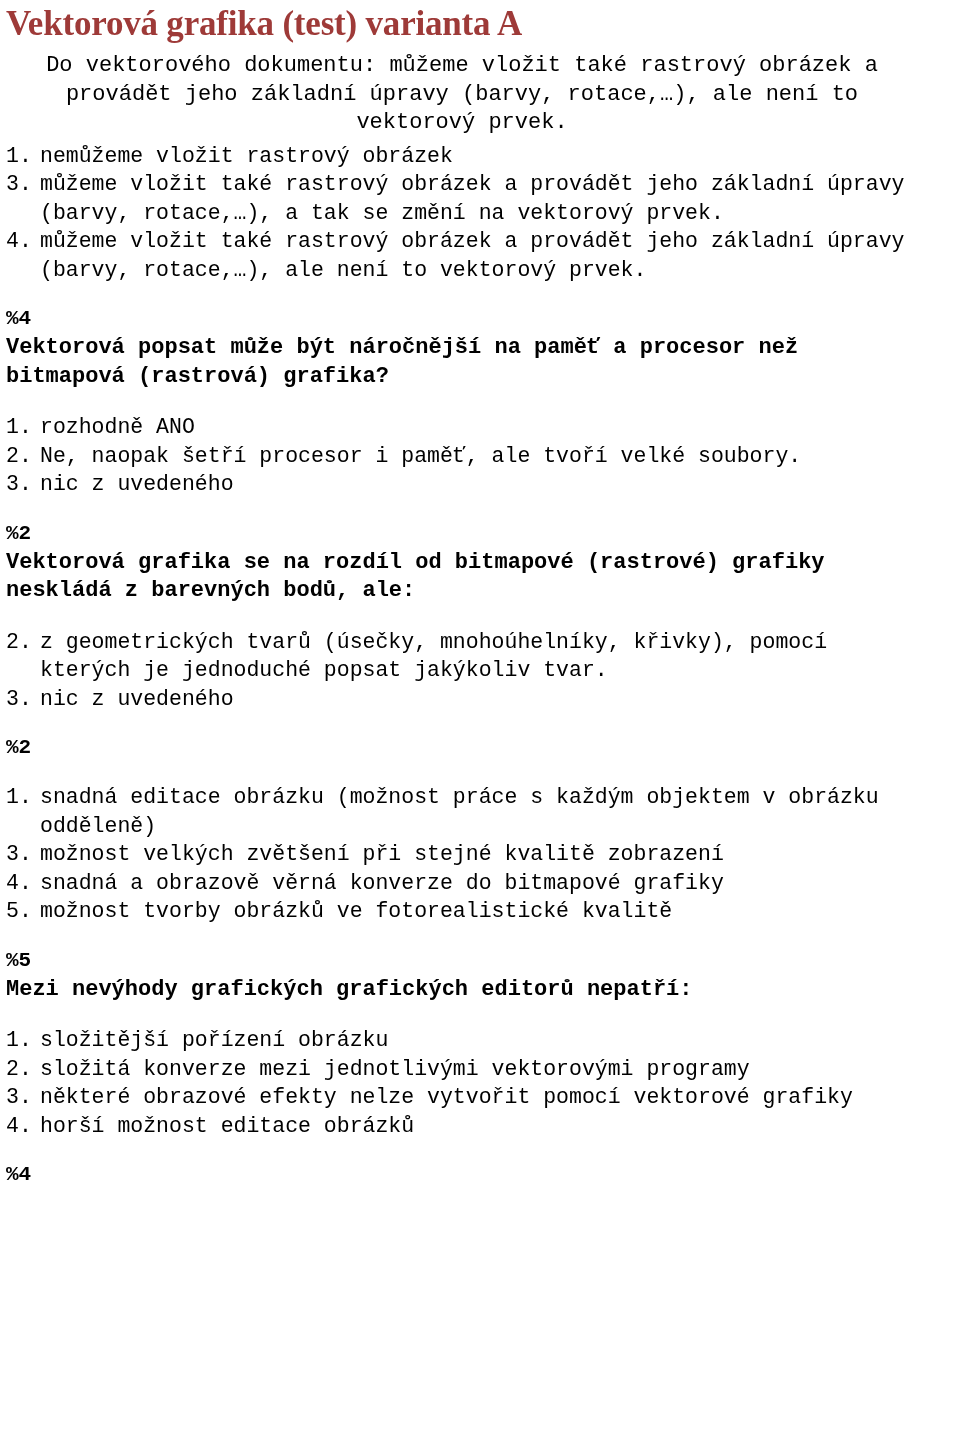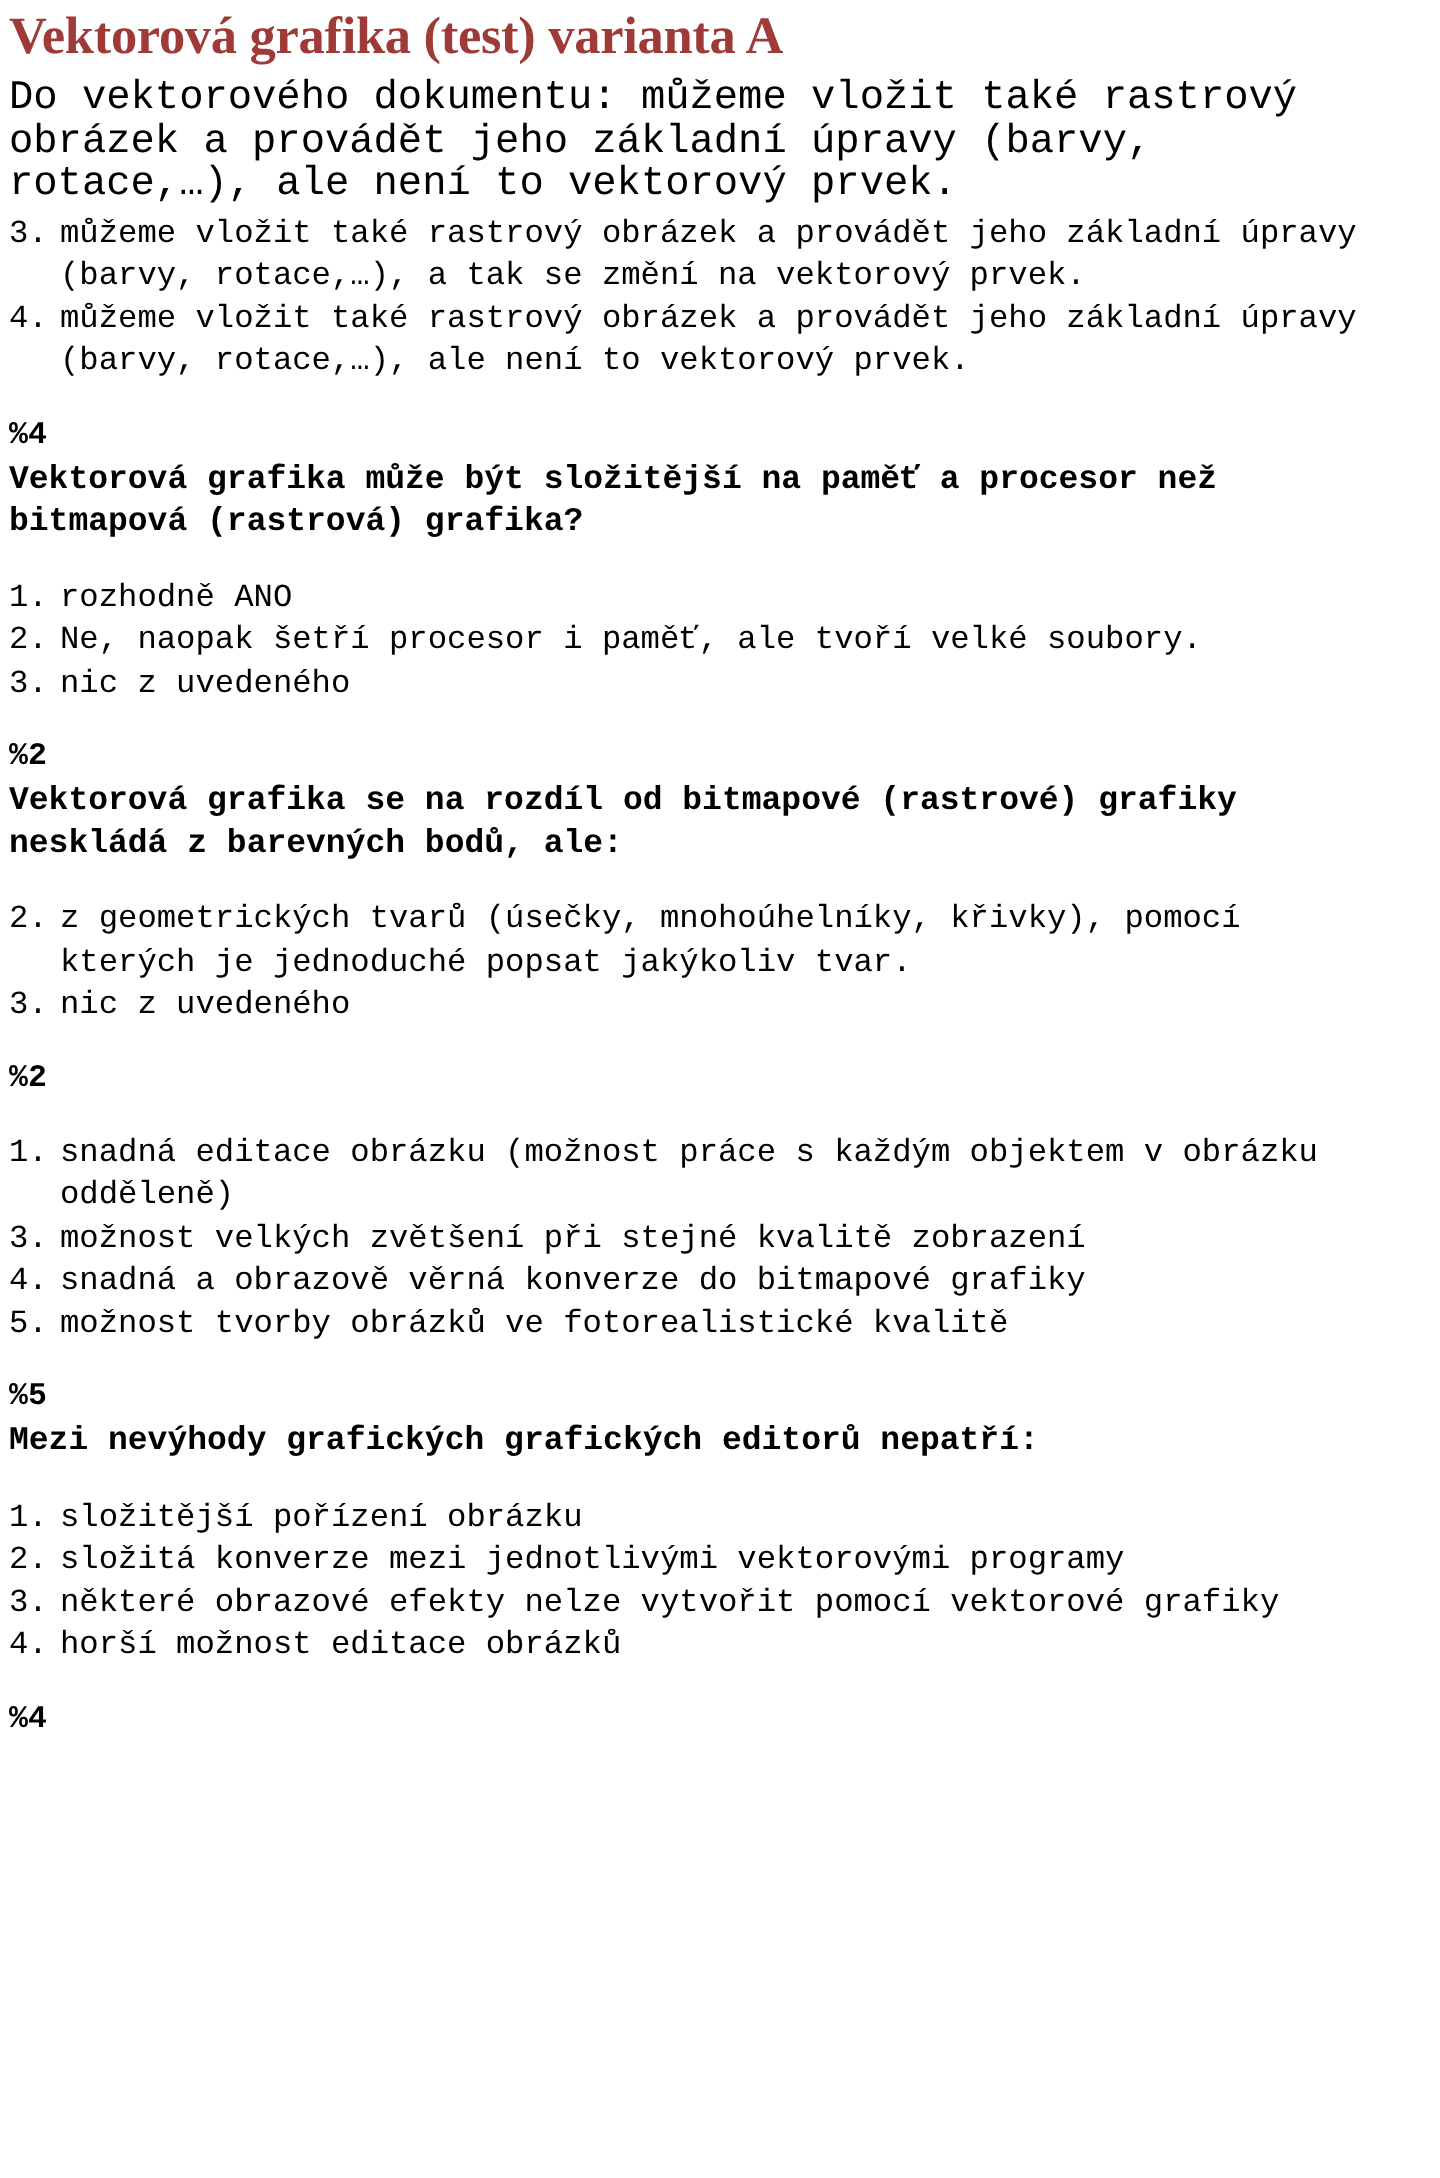--- a/index.html
+++ b/index.html
@@ -26,24 +26,25 @@
     font-weight: bold;
     font-size: 35px;
     line-height: 1.12;
     color: #9e3a38;
     margin: 0 0 4px 0;
     letter-spacing: -0.2px;
   }
 
   
   .intro {
-    font-size: 27px;
+    font-size: 22px;
     line-height: 28.5px;
     margin: 9px 0 0 0;
     white-space: pre-wrap;
+    text-align: center;
   }
 
   .marker {
     font-size: 21px;
     line-height: 26px;
     font-weight: bold;
     margin: 22px 0 0 0;
   }
 
   .question {
@@ -81,27 +82,28 @@
 
 <div class="page">
 
   <h1 class="doc-title" style="color: rgb(158, 58, 56);">Vektorová grafika (test) varianta A</h1>
 
   <p class="intro">Do vektorového dokumentu: můžeme vložit také rastrový obrázek a provádět jeho základní úpravy (barvy, rotace,…), ale není to vektorový prvek.</p>
 
   <div id="blocks-root">
       <div class="question-block">
         <ul class="answers tight">
+          <li class="answer"><span class="num">1.</span><span class="txt">nemůžeme vložit rastrový obrázek</span></li>
           <li class="answer"><span class="num">3.</span><span class="txt">můžeme vložit také rastrový obrázek a provádět jeho základní úpravy (barvy, rotace,…), a tak se změní na vektorový prvek.</span></li>
           <li class="answer"><span class="num">4.</span><span class="txt">můžeme vložit také rastrový obrázek a provádět jeho základní úpravy (barvy, rotace,…), ale není to vektorový prvek.</span></li>
         </ul>
       </div>
       <div class="question-block">
         <div class="marker">%4</div>
-        <div class="question">Vektorová grafika může být složitější na paměť a procesor než bitmapová (rastrová) grafika?</div>
+        <div class="question">Vektorová popsat může být náročnější na paměť a procesor než bitmapová (rastrová) grafika?</div>
         <ul class="answers">
           <li class="answer"><span class="num">1.</span><span class="txt">rozhodně ANO</span></li>
           <li class="answer"><span class="num">2.</span><span class="txt">Ne, naopak šetří procesor i paměť, ale tvoří velké soubory.</span></li>
           <li class="answer"><span class="num">3.</span><span class="txt">nic z uvedeného</span></li>
         </ul>
       </div>
       <div class="question-block">
         <div class="marker">%2</div>
         <div class="question">Vektorová grafika se na rozdíl od bitmapové (rastrové) grafiky neskládá z barevných bodů, ale:</div>
         <ul class="answers">

